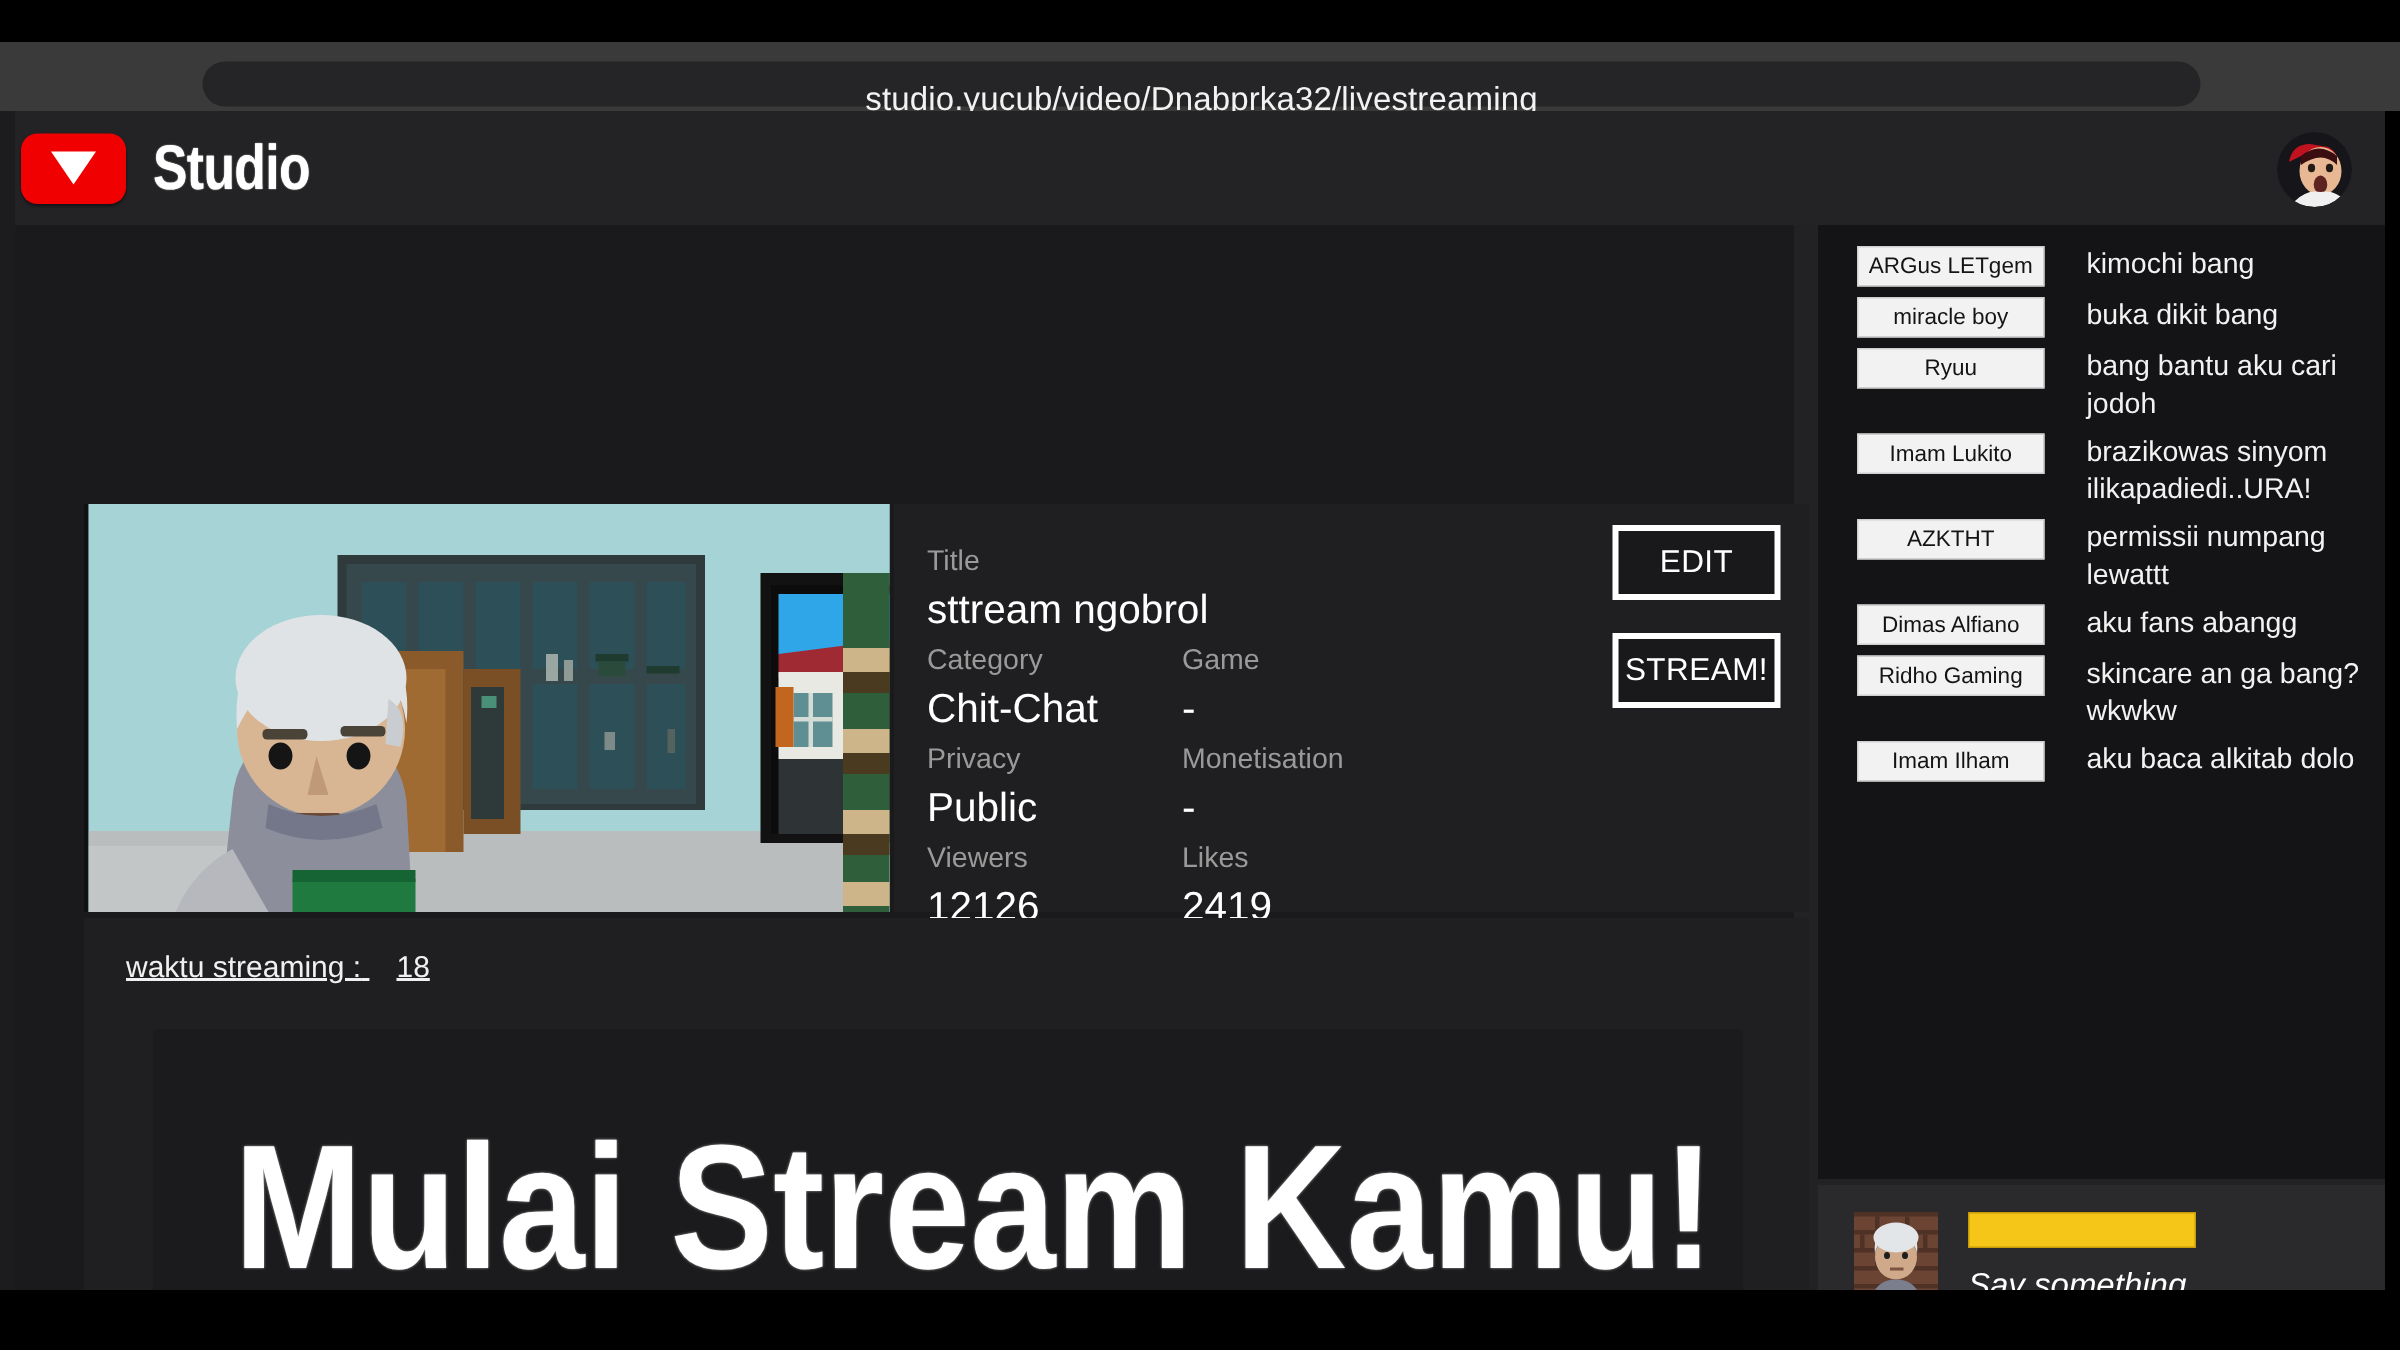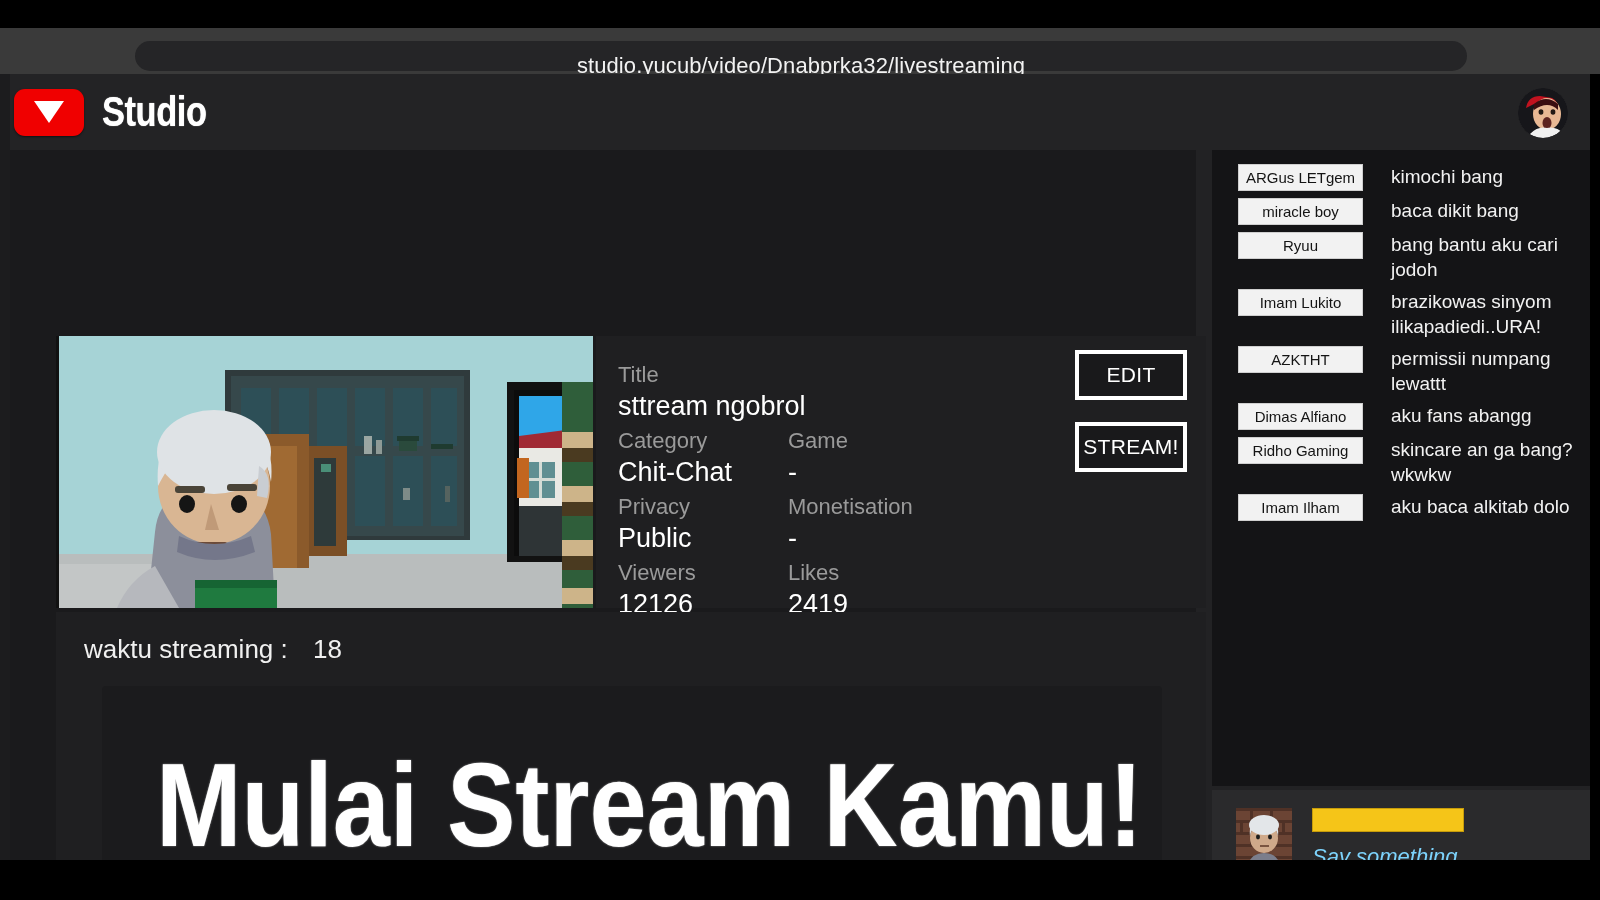--- a/index.html
+++ b/index.html
@@ -88,21 +88,21 @@
     overflow: hidden;
     background: #9fd0d3;
     border-left: 3px solid #111;
   }
   .meta-panel {
     position: absolute; left: 586px; top: 186px;
     width: 610px; height: 272px;
     background: #1f1f21;
   }
   .meta-inner { position: absolute; left: 22px; top: 26px; width: 560px; }
-  .meta-label { color: #9a9a9a; font-size: 22px; line-height: 26px; }
+  .meta-label { color: #9a9a9a; font-size: 19px; line-height: 26px; }
   .meta-value { color: #fff; font-size: 27px; line-height: 36px; margin-bottom: 4px; }
   .meta-grid { display: flex; }
   .meta-grid .col { width: 170px; }
 
   .btn-col {
     position: absolute; left: 1065px; top: 200px;
     width: 112px;
   }
   .ui-btn {
     width: 112px; height: 50px;
@@ -114,21 +114,21 @@
   }
 
   
   .stream-panel {
     position: absolute; left: 46px; top: 462px;
     width: 1150px; height: 338px;
     background: #1f1f21;
   }
   .waktu {
     position: absolute; left: 28px; top: 22px;
-    color: #f0f0f0; font-size: 26px;
+    color: #f0f0f0; font-size: 20px; text-decoration: underline;
   }
   .waktu .val { margin-left: 18px; }
   .cta-box {
     position: absolute; left: 46px; top: 74px;
     width: 1060px; height: 238px;
     background: #1b1b1d; border-radius: 4px;
     display: flex; align-items: center;
   }
   .cta-text {
     color: #fff; font-size: 118px; font-weight: 700; line-height: 1;
@@ -169,21 +169,21 @@
   .ci-avatar {
     width: 56px; height: 56px; flex: 0 0 auto;
     background: #5e3f34; overflow: hidden;
   }
   .ci-right { margin-left: 20px; flex: 1 1 auto; }
   .ci-yellow {
     width: 152px; height: 24px; background: #f5c518;
     border: 1px solid #c79c0a;
   }
   .ci-placeholder {
-    margin-top: 12px; color: #7dd3fc; font-size: 22px;
+    margin-top: 12px; color: #ffffff; font-size: 22px;
     font-style: italic; font-family: "Liberation Sans", sans-serif;
   }
   .send-icon {
     position: absolute; right: 14px; bottom: 8px;
     width: 38px; height: 30px; cursor: pointer;
   }
 </style>
 </head>
 <body>
 
@@ -393,21 +393,21 @@
 
     <div class="chat-col">
 
       <div class="chat-list" id="chat-list">
           <div class="chat-row">
             <div class="chat-name">ARGus LETgem</div>
             <div class="chat-msg">kimochi bang</div>
           </div>
           <div class="chat-row">
             <div class="chat-name">miracle boy</div>
-            <div class="chat-msg">baca dikit bang</div>
+            <div class="chat-msg">buka dikit bang</div>
           </div>
           <div class="chat-row">
             <div class="chat-name">Ryuu</div>
             <div class="chat-msg">bang bantu aku cari jodoh</div>
           </div>
           <div class="chat-row">
             <div class="chat-name">Imam Lukito</div>
             <div class="chat-msg">brazikowas sinyom ilikapadiedi..URA!</div>
           </div>
           <div class="chat-row">

